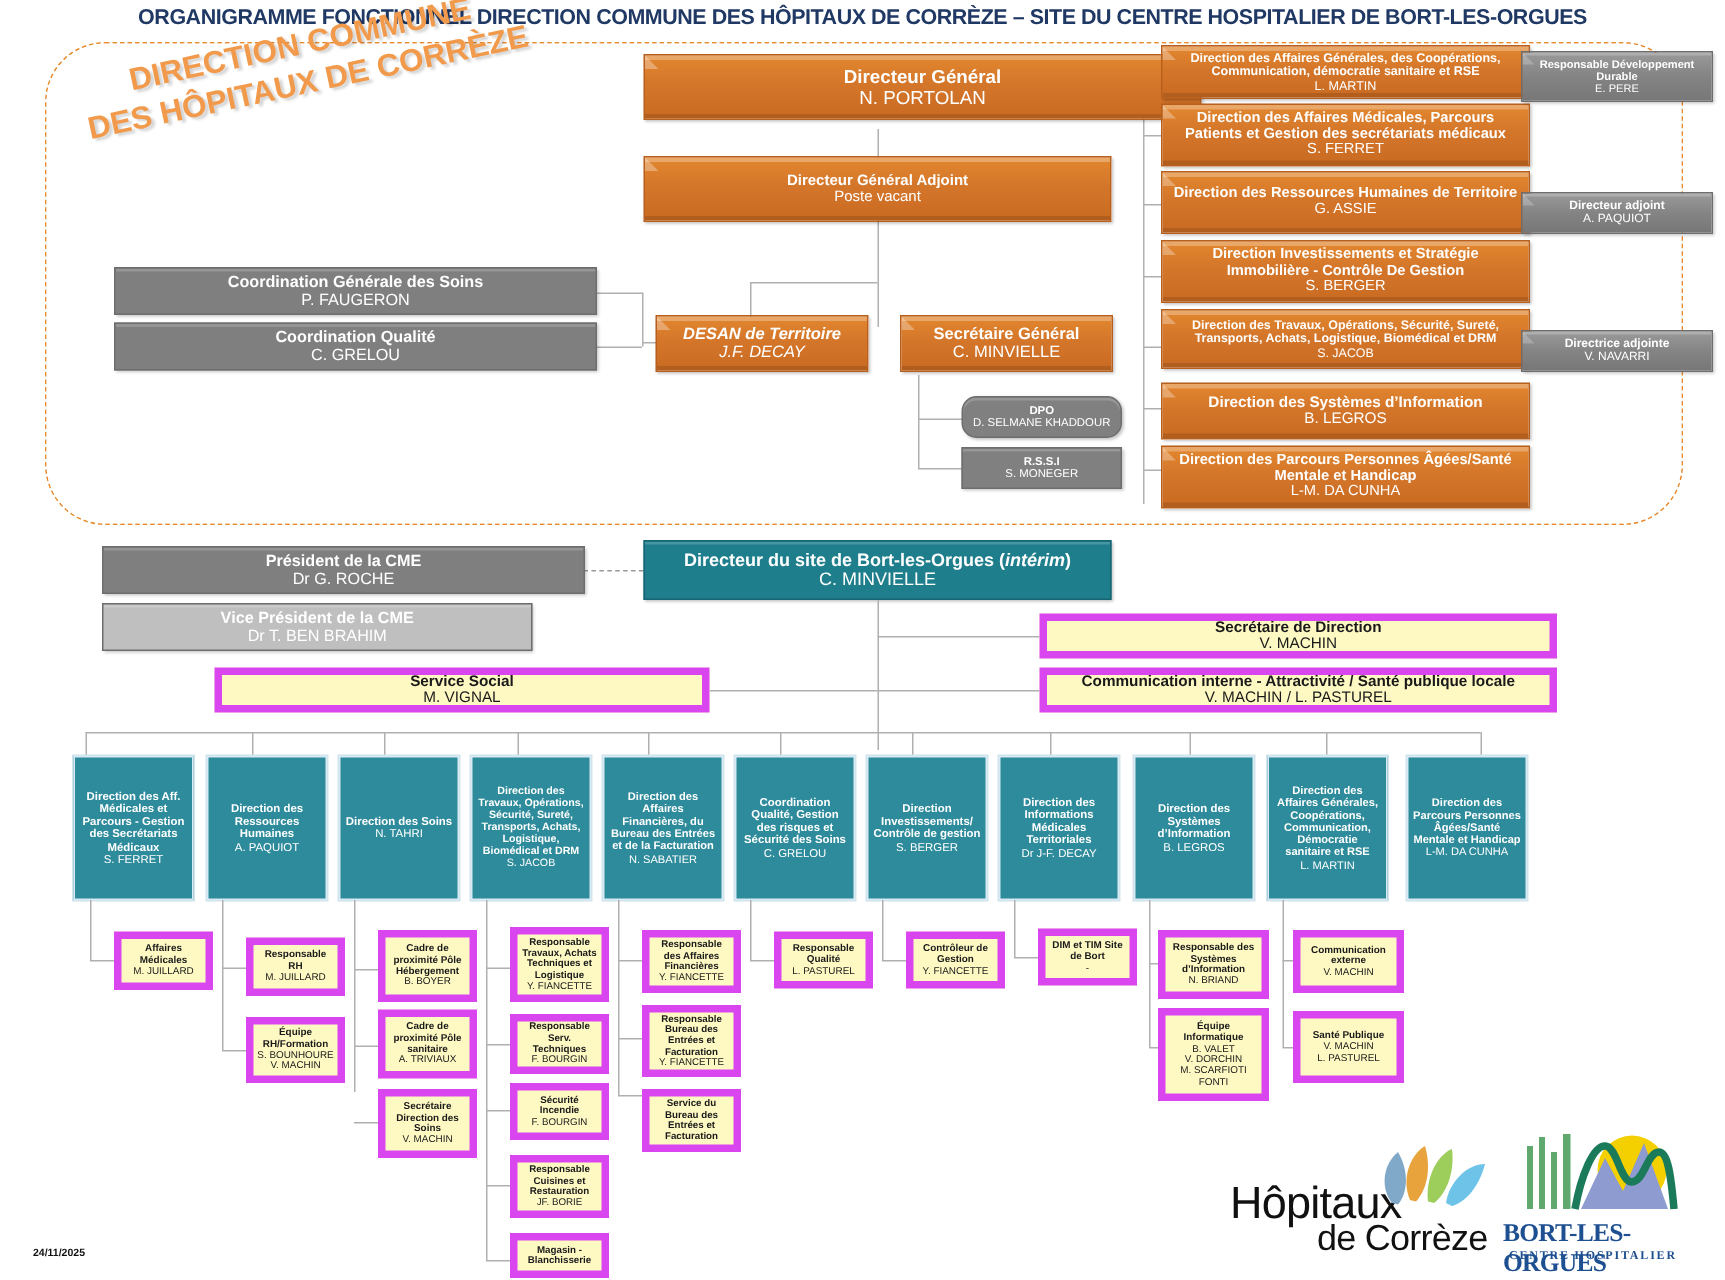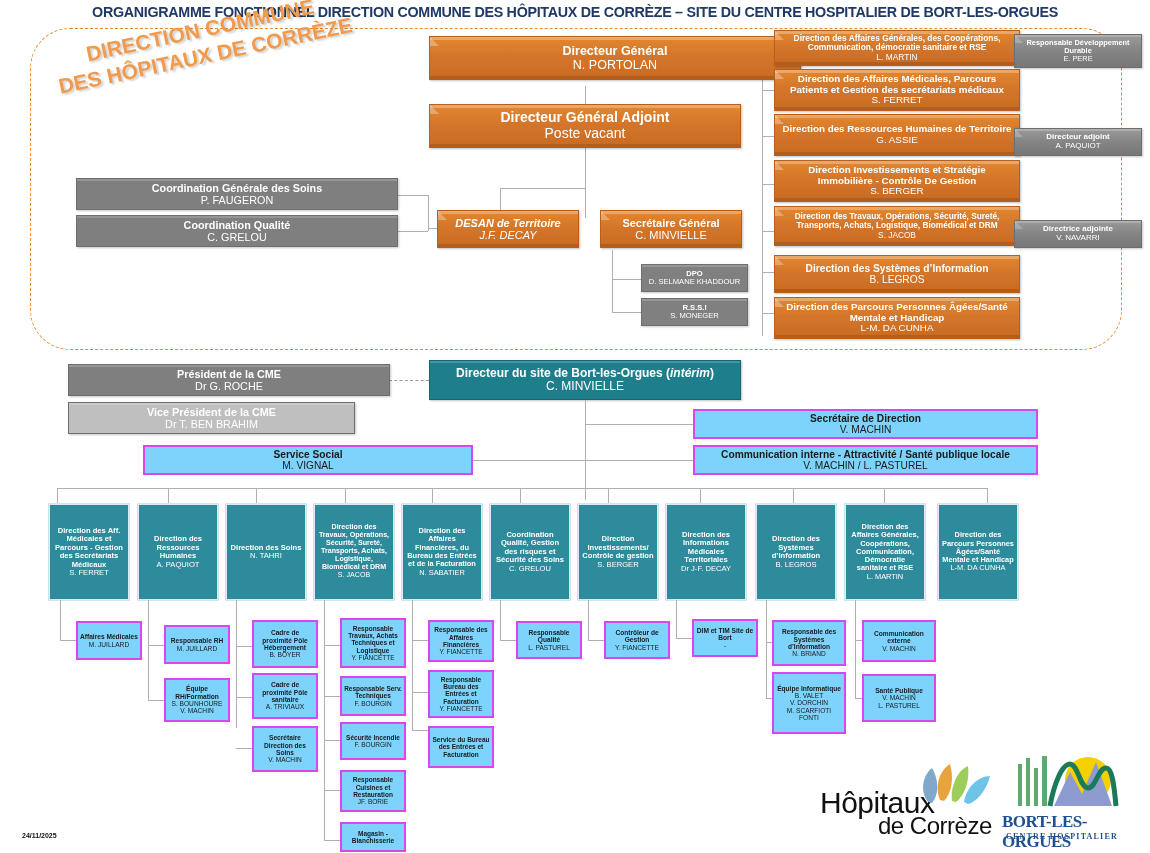--- a/index.html
+++ b/index.html
@@ -98,22 +98,22 @@
     box-shadow: inset 0 2px 0 rgba(255,255,255,.18), 1px 1px 2px rgba(0,0,0,.25);
   }
   .teal-dept{
     background:#2E8B9B;
     border:1px solid #D9EAF2;
     box-shadow:0 0 0 1px #cfe4ee;
   }
 
   
   .lblue{
-    background:#7dd3fc;
-    border:2px solid #d946ef;
+    background:#fef9c3;
+    border:5px solid #d946ef;
     color:#1a1a1a;
   }
   .lblue .ttl{font-weight:bold;}
   .lblue .nm{font-weight:normal;}
 
   
   .ln{position:absolute;background:#B0B0B0;}
   .ln.v{width:1px;}
   .ln.h{height:1px;}
   .ln.dash{
@@ -174,21 +174,21 @@
   <div class="ln h" style="left:762px;top:184px;width:12px;"></div>
   <div class="ln h" style="left:762px;top:231px;width:12px;"></div>
   <div class="ln h" style="left:762px;top:272px;width:12px;"></div>
   <div class="ln h" style="left:762px;top:313px;width:12px;"></div>
 
   <div class="box orange" style="left:429px;top:36px;width:372px;height:44px;font-size:12.5px;">
     <span class="ttl">Directeur Général</span>
     <span class="nm">N. PORTOLAN</span>
   </div>
 
-  <div class="box orange" style="left:429px;top:104px;width:312px;height:44px;font-size:14px;">
+  <div class="box orange" style="left:429px;top:104px;width:312px;height:44px;font-size:10px;">
     <span class="ttl">Directeur Général Adjoint</span>
     <span class="nm">Poste vacant</span>
   </div>
 
   <div class="box orange" style="left:437px;top:210px;width:142px;height:38px;font-size:11px;font-style:italic;">
     <span class="ttl">DESAN de Territoire</span>
     <span class="nm">J.F. DECAY</span>
   </div>
 
   <div class="box orange" style="left:600px;top:210px;width:142px;height:38px;font-size:11px;">
@@ -199,21 +199,21 @@
   <div class="box grey grey-dark" style="left:76px;top:178px;width:322px;height:32px;font-size:10.8px;">
     <span class="ttl">Coordination Générale des Soins</span>
     <span class="nm">P. FAUGERON</span>
   </div>
 
   <div class="box grey grey-dark" style="left:76px;top:215px;width:322px;height:32px;font-size:10.8px;">
     <span class="ttl">Coordination Qualité</span>
     <span class="nm">C. GRELOU</span>
   </div>
 
-  <div class="box grey grey-mid" style="left:641px;top:264px;width:107px;height:28px;font-size:7.6px;">
+  <div class="box grey grey-mid" style="left:641px;top:264px;width:107px;height:28px;font-size:7.6px;border-radius:10px;">
     <span class="ttl">DPO</span>
     <span class="nm">D. SELMANE KHADDOUR</span>
   </div>
 
   <div class="box grey grey-mid" style="left:641px;top:298px;width:107px;height:28px;font-size:7.6px;">
     <span class="ttl">R.S.S.I</span>
     <span class="nm">S. MONEGER</span>
   </div>
 
   <div class="box orange" style="left:774px;top:30px;width:246px;height:36px;font-size:8.4px;padding:0 4px;">

